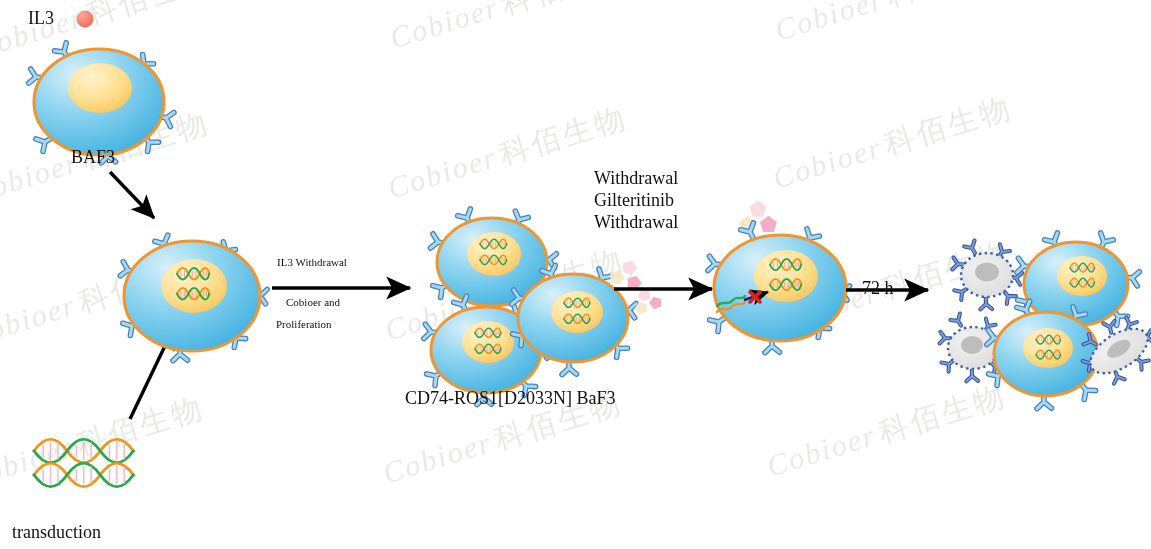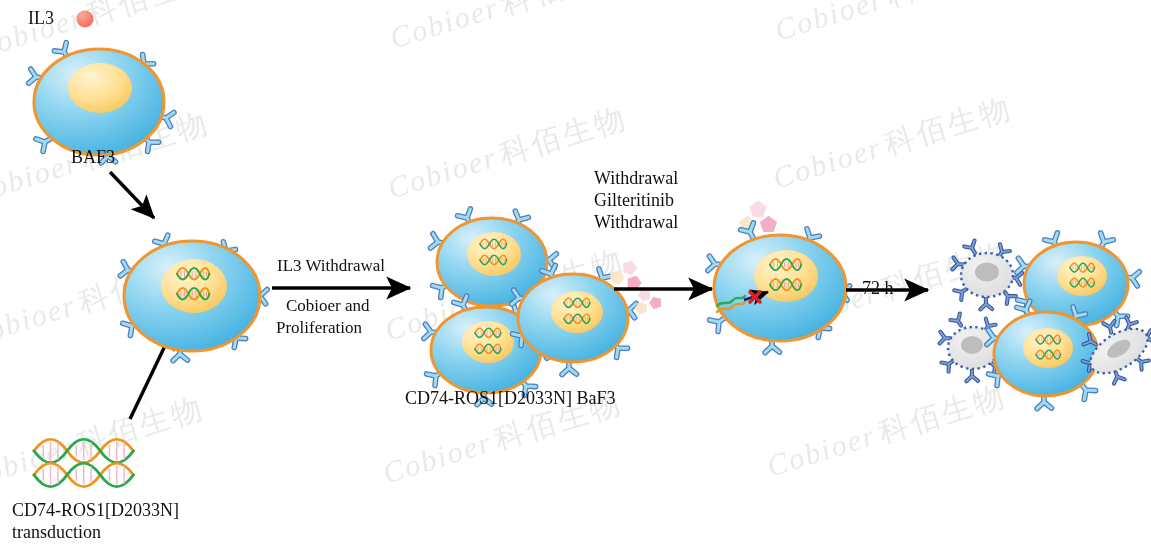--- a/index.html
+++ b/index.html
@@ -17,21 +17,21 @@
     transform-origin:left top;
   }
   .wm .lat{font-style:italic;font-size:30px;letter-spacing:2px;}
   .wm .cjk{font-size:30px;font-family:"DejaVu Sans", sans-serif;letter-spacing:3px;}
 
   
   .node{position:absolute;z-index:5;}
   .lbl{position:absolute;z-index:8;white-space:pre;line-height:1.22;}
 
   .t18{font-size:18px;}
-  .t17{font-size:17px;}
+  .t17{font-size:11px;}
 
   
   svg{display:block;overflow:visible;}
 </style>
 </head>
 <body>
 
 <div id="stage">
 
   <div class="wm-layer">
@@ -210,21 +210,20 @@
   <div class="node" style="left:30px;top:440px;">
     <svg width="120" height="56" viewBox="0 0 120 56">
       <g transform="translate(4,0) scale(0.92,0.78)">
           <use href="#dnaBig"></use>
         </g>
       <g transform="translate(4,24) scale(0.92,0.78)">
           <use href="#dnaBig"></use>
         </g>
     </svg>
   </div>
-  <div class="lbl t18" style="left:12px;top:500px;">CD74-ROS1[D2033N]</div>
   <div class="lbl t18" style="left:12px;top:522px;">transduction</div>
 
   <div class="node" style="left:122px;top:315px;">
     <svg width="68" height="110" viewBox="0 0 68 110">
       <line x1="8" y1="104" x2="52" y2="12" stroke="#000" stroke-width="3.4" marker-end="url(#ah)"></line>
     </svg>
   </div>
 
   <div class="node" style="left:108px;top:226px;">
     <svg width="168" height="140" viewBox="0 0 168 140">

